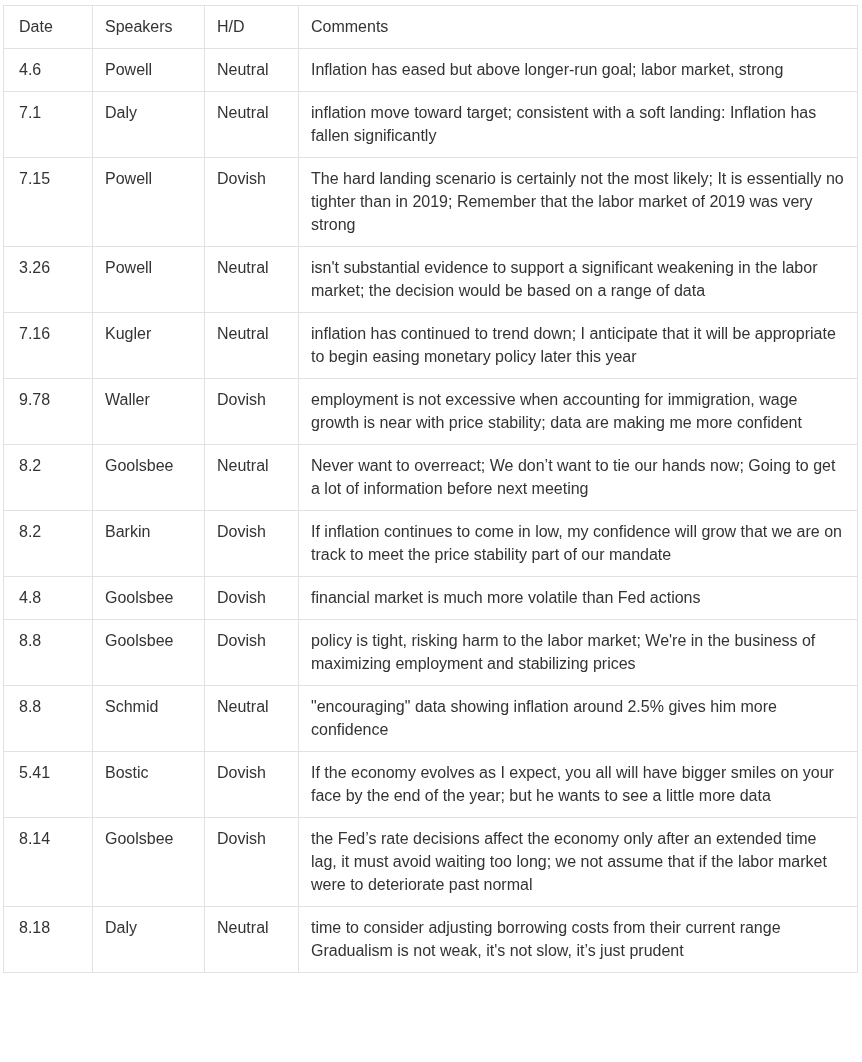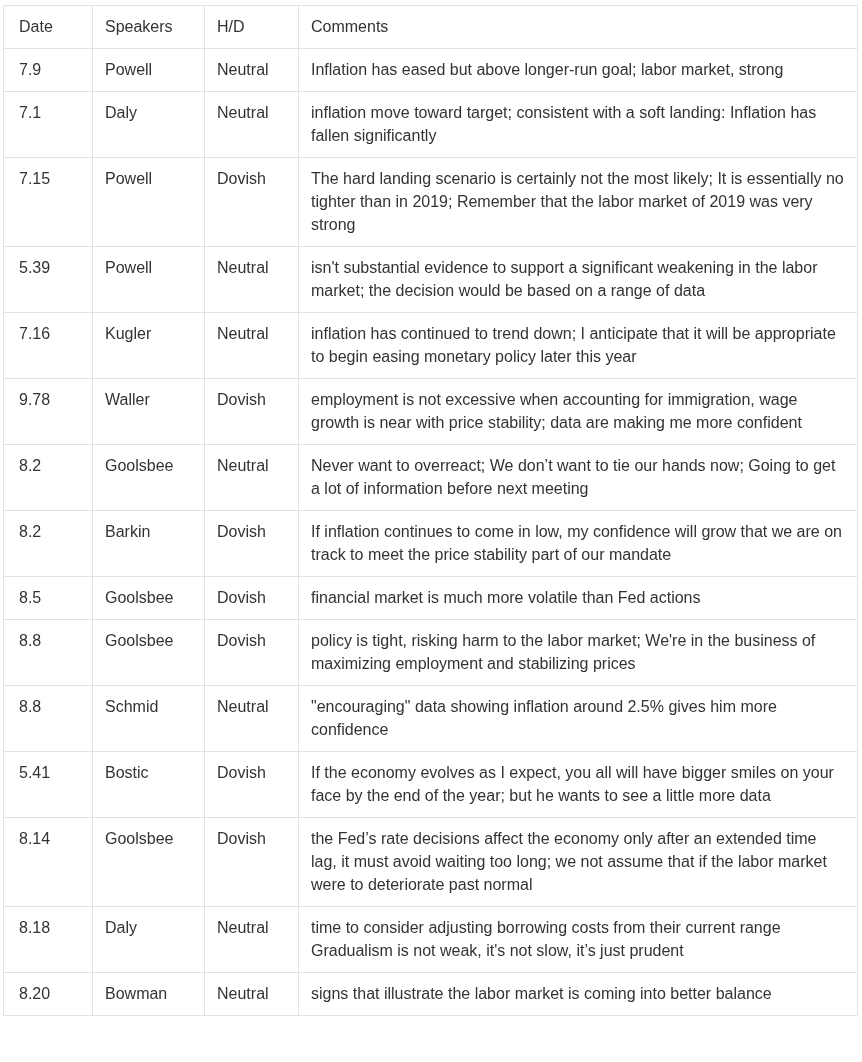--- a/index.html
+++ b/index.html
@@ -53,39 +53,39 @@
     <thead>
       <tr>
         <th>Date</th>
         <th>Speakers</th>
         <th>H/D</th>
         <th>Comments</th>
       </tr>
     </thead>
     <tbody>
         <tr>
-    <td>7.9</td>
+    <td>4.6</td>
     <td>Powell</td>
     <td>Neutral</td>
     <td>Inflation has eased but above longer-run goal; labor market, strong</td>
   </tr>
         <tr>
     <td>7.1</td>
     <td>Daly</td>
     <td>Neutral</td>
     <td>inflation move toward target; consistent with a soft landing: Inflation has fallen significantly</td>
   </tr>
         <tr>
     <td>7.15</td>
     <td>Powell</td>
     <td>Dovish</td>
     <td>The hard landing scenario is certainly not the most likely; It is essentially no tighter than in 2019; Remember that the labor market of 2019 was very strong</td>
   </tr>
         <tr>
-    <td>5.39</td>
+    <td>3.26</td>
     <td>Powell</td>
     <td>Neutral</td>
     <td>isn't substantial evidence to support a significant weakening in the labor market; the decision would be based on a range of data</td>
   </tr>
         <tr>
     <td>7.16</td>
     <td>Kugler</td>
     <td>Neutral</td>
     <td>inflation has continued to trend down; I anticipate that it will be appropriate to begin easing monetary policy later this year</td>
   </tr>
@@ -101,21 +101,21 @@
     <td>Neutral</td>
     <td>Never want to overreact; We don’t want to tie our hands now; Going to get a lot of information before next meeting</td>
   </tr>
         <tr>
     <td>8.2</td>
     <td>Barkin</td>
     <td>Dovish</td>
     <td>If inflation continues to come in low, my confidence will grow that we are on track to meet the price stability part of our mandate</td>
   </tr>
         <tr>
-    <td>8.5</td>
+    <td>4.8</td>
     <td>Goolsbee</td>
     <td>Dovish</td>
     <td>financial market is much more volatile than Fed actions</td>
   </tr>
         <tr>
     <td>8.8</td>
     <td>Goolsbee</td>
     <td>Dovish</td>
     <td>policy is tight, risking harm to the labor market; We're in the business of maximizing employment and stabilizing prices</td>
   </tr>
@@ -136,21 +136,15 @@
     <td>Goolsbee</td>
     <td>Dovish</td>
     <td>the Fed’s rate decisions affect the economy only after an extended time lag, it must avoid waiting too long; we not assume that if the labor market were to deteriorate past normal</td>
   </tr>
         <tr>
     <td>8.18</td>
     <td>Daly</td>
     <td>Neutral</td>
     <td>time to consider adjusting borrowing costs from their current range Gradualism is not weak, it's not slow, it’s just prudent</td>
   </tr>
-        <tr>
-    <td>8.20</td>
-    <td>Bowman</td>
-    <td>Neutral</td>
-    <td>signs that illustrate the labor market is coming into better balance</td>
-  </tr>
       </tbody>
   </table>
 </div>
 
 </body></html>

